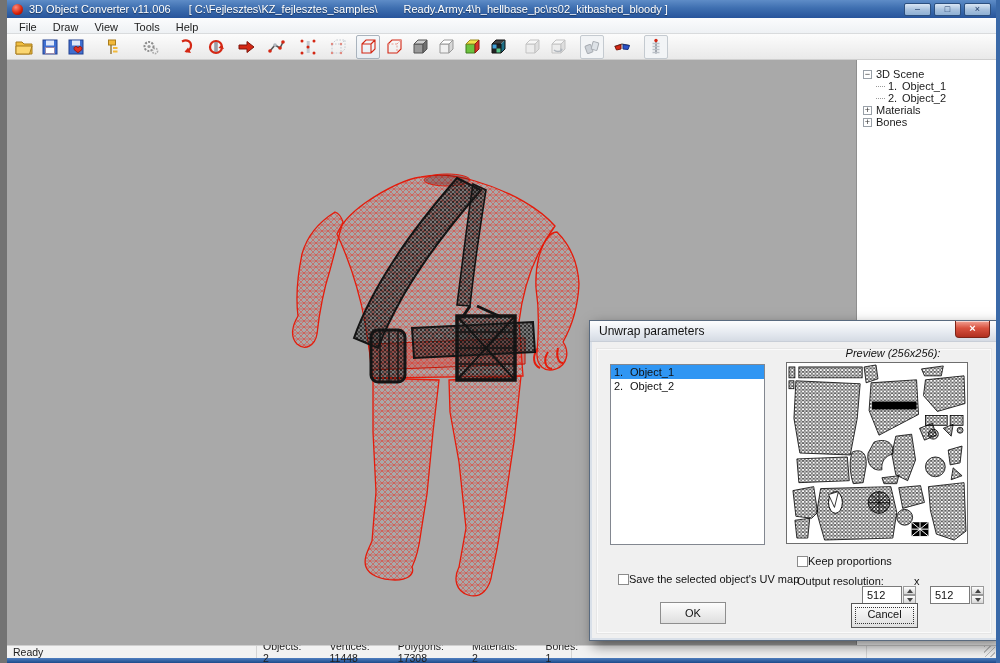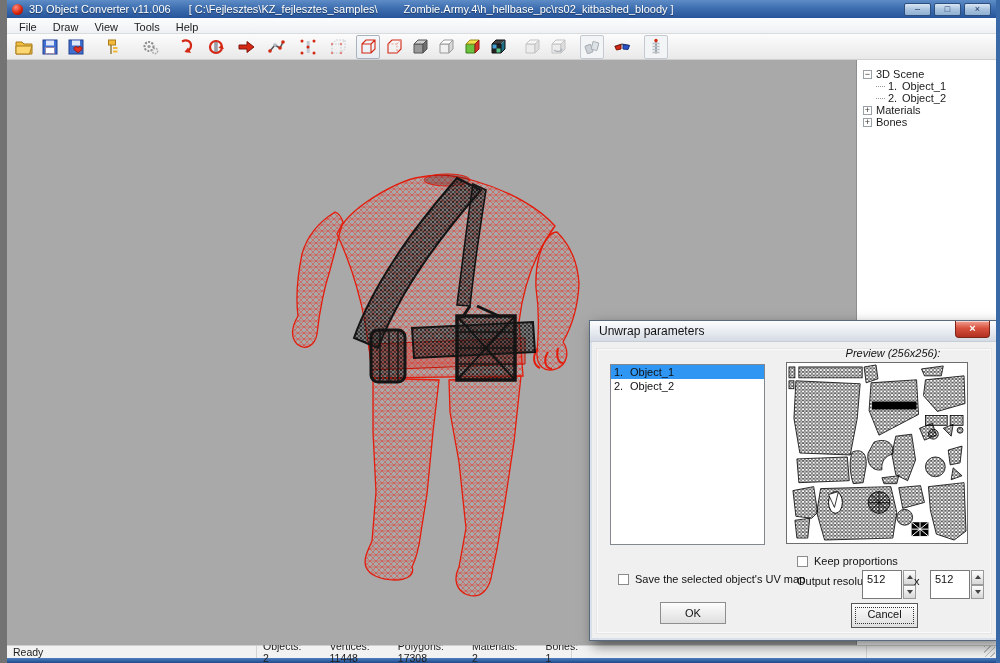--- a/index.html
+++ b/index.html
@@ -96,26 +96,26 @@
   .dlg-list{
     position:absolute; left:20px; top:43px; width:155px; height:181px;
     background:#fff; border:1px solid #828790; overflow:hidden;
   }
   .dlg-list .li{ height:14px; display:flex; padding:0 3px; align-items:center; }
   .dlg-list .li.sel{ background:#3096f3; }
   .dlg-list .num{ width:16px; }
   .prev-label{ position:absolute; left:212px; top:26px; width:182px; text-align:center;font-style:italic; }
   .preview{ position:absolute; left:196px; top:41px; width:182px; height:182px;
     background:#fff; border:1px solid #6e6e6e; }
-  .chkrow{ position:absolute; display:flex; align-items:center; gap:6px; }
+  .chkrow{ position:absolute; display:flex; align-items:center; }
   .chk{ width:11px; height:11px; background:#fff; border:1px solid #8b8b8b; flex:0 0 auto;}
   .keep-row{ left:207px; top:234px; }
   .save-row{ left:28px; top:252px; }
   .out-label{ position:absolute; left:207px; top:254px; }
-  .spin{ position:absolute; top:249px; display:flex; height:29px; }
+  .spin{ position:absolute; top:265px; display:flex; height:18px; }
   .spin1{ left:272px; } .spin2{ left:340px; }
   .spin .val{ width:40px; background:#fff; border:1px solid #7a7a7a; padding:2px 0 0 4px; }
   .updown{ width:13px; display:flex; flex-direction:column; margin-left:1px; }
   .ud{ flex:1; border:1px solid #9a9a9a; background:linear-gradient(#fdfdfd,#d7d7d7);
        display:flex; align-items:center; justify-content:center; }
   .tri-up{ width:0; height:0; border-left:3px solid transparent; border-right:3px solid transparent; border-bottom:4px solid #444;}
   .tri-dn{ width:0; height:0; border-left:3px solid transparent; border-right:3px solid transparent; border-top:4px solid #444;}
   .x-label{ position:absolute; left:324px; top:254px; }
   .btn{
     position:absolute; height:22px; text-align:center;
@@ -128,21 +128,21 @@
 </style>
 </head>
 <body>
 
 <div class="window">
 
   <div class="titlebar">
     <span class="app-icon"></span>
     <span class="t-app">3D Object Converter v11.006</span>
     <span class="t-path1">[ C:\Fejlesztes\KZ_fejlesztes_samples\</span>
-    <span class="t-path2">Zombie.Army.4\h_hellbase_pc\rs02_kitbashed_bloody ]</span>
+    <span class="t-path2">Ready.Army.4\h_hellbase_pc\rs02_kitbashed_bloody ]</span>
     <span class="win-btns">
       <span class="wbtn">–</span>
       <span class="wbtn">□</span>
       <span class="wbtn">×</span>
     </span>
   </div>
 
   <div class="menubar">
       <span class="menu-item">File</span>
       <span class="menu-item">Draw</span>

